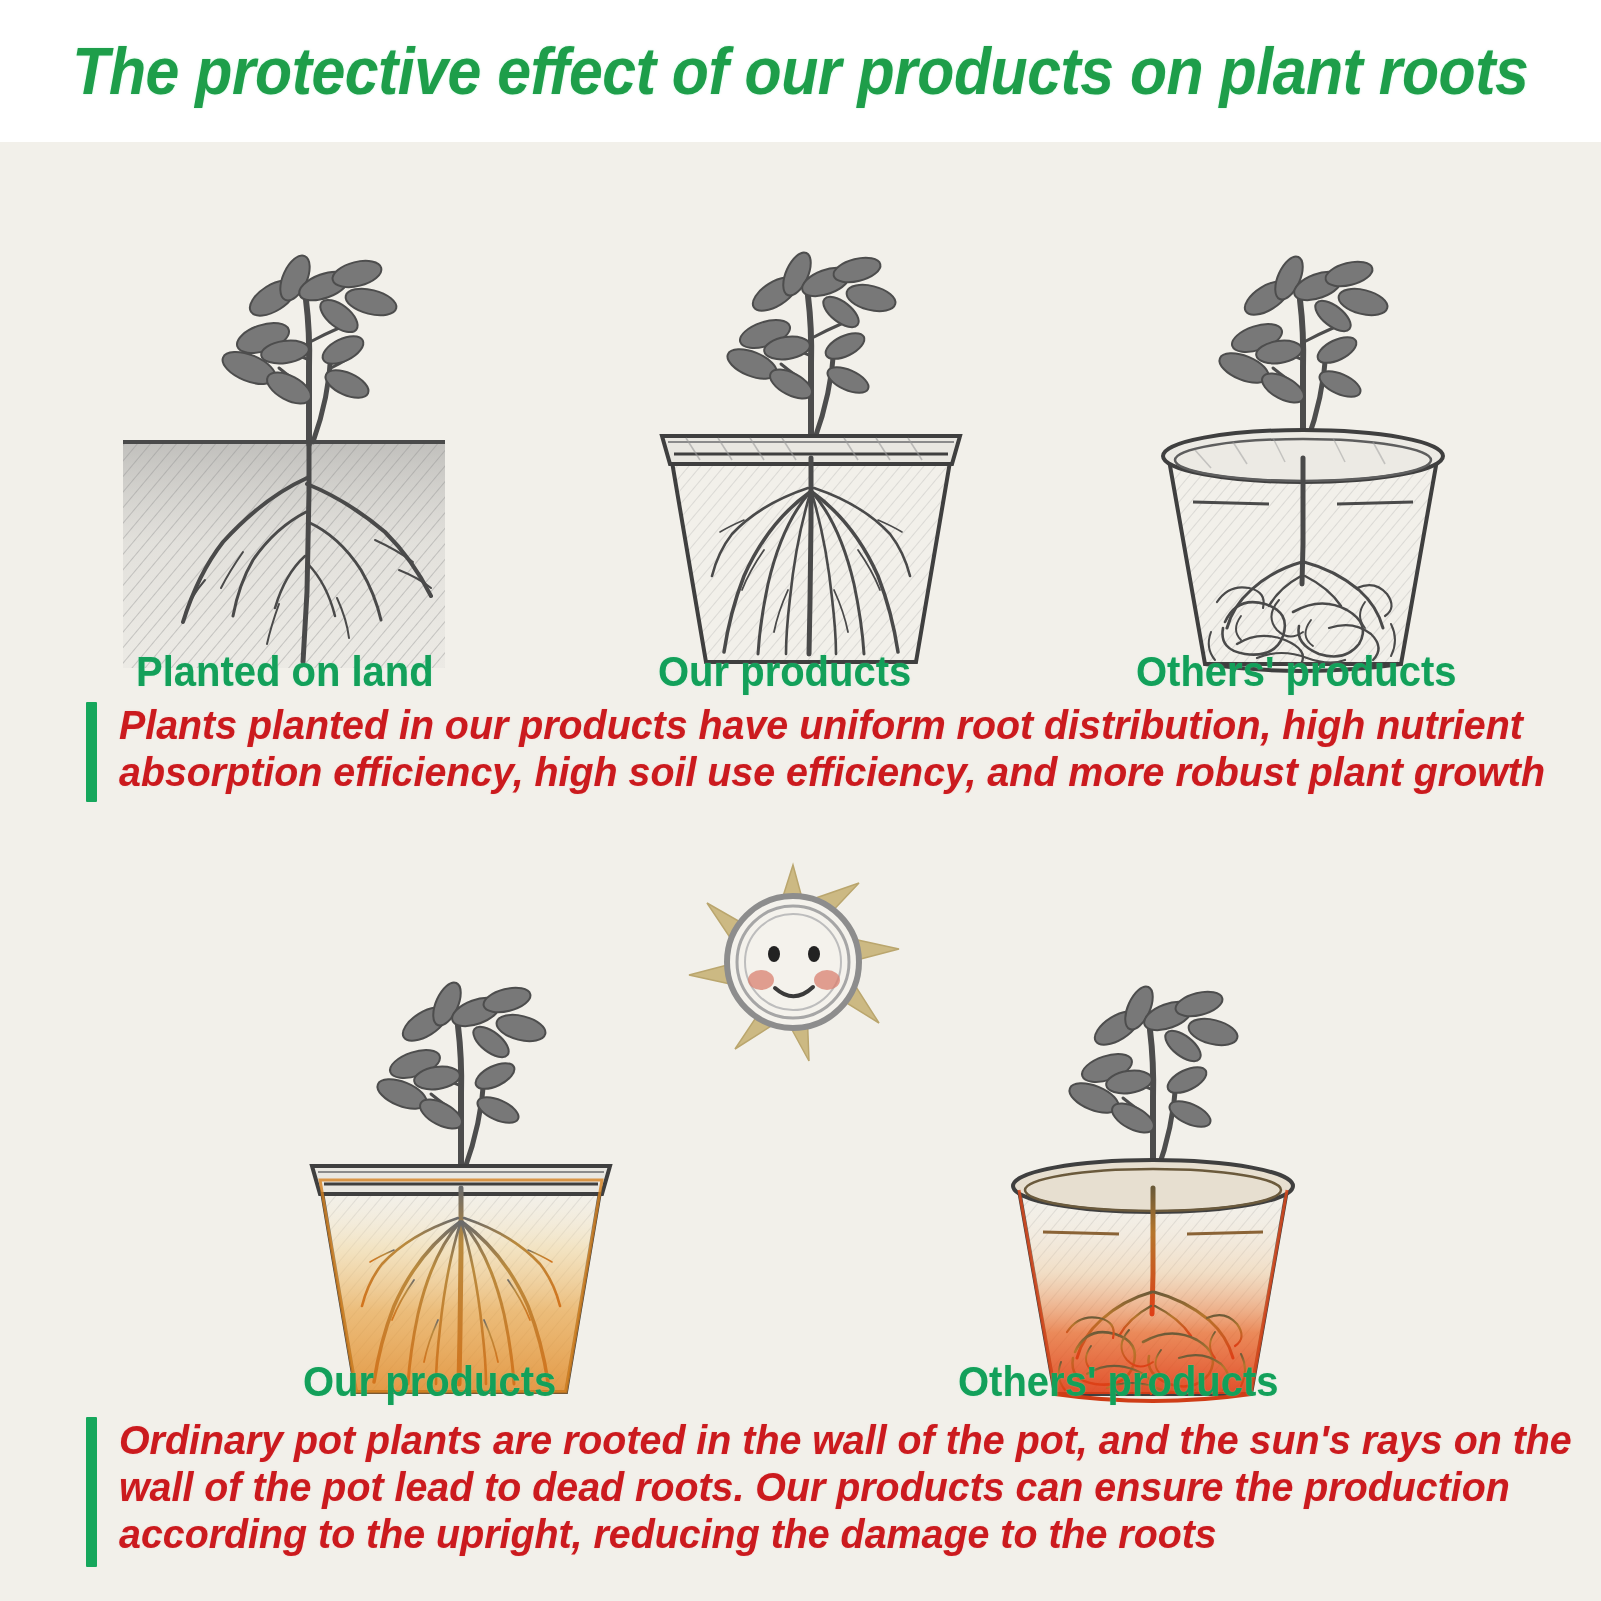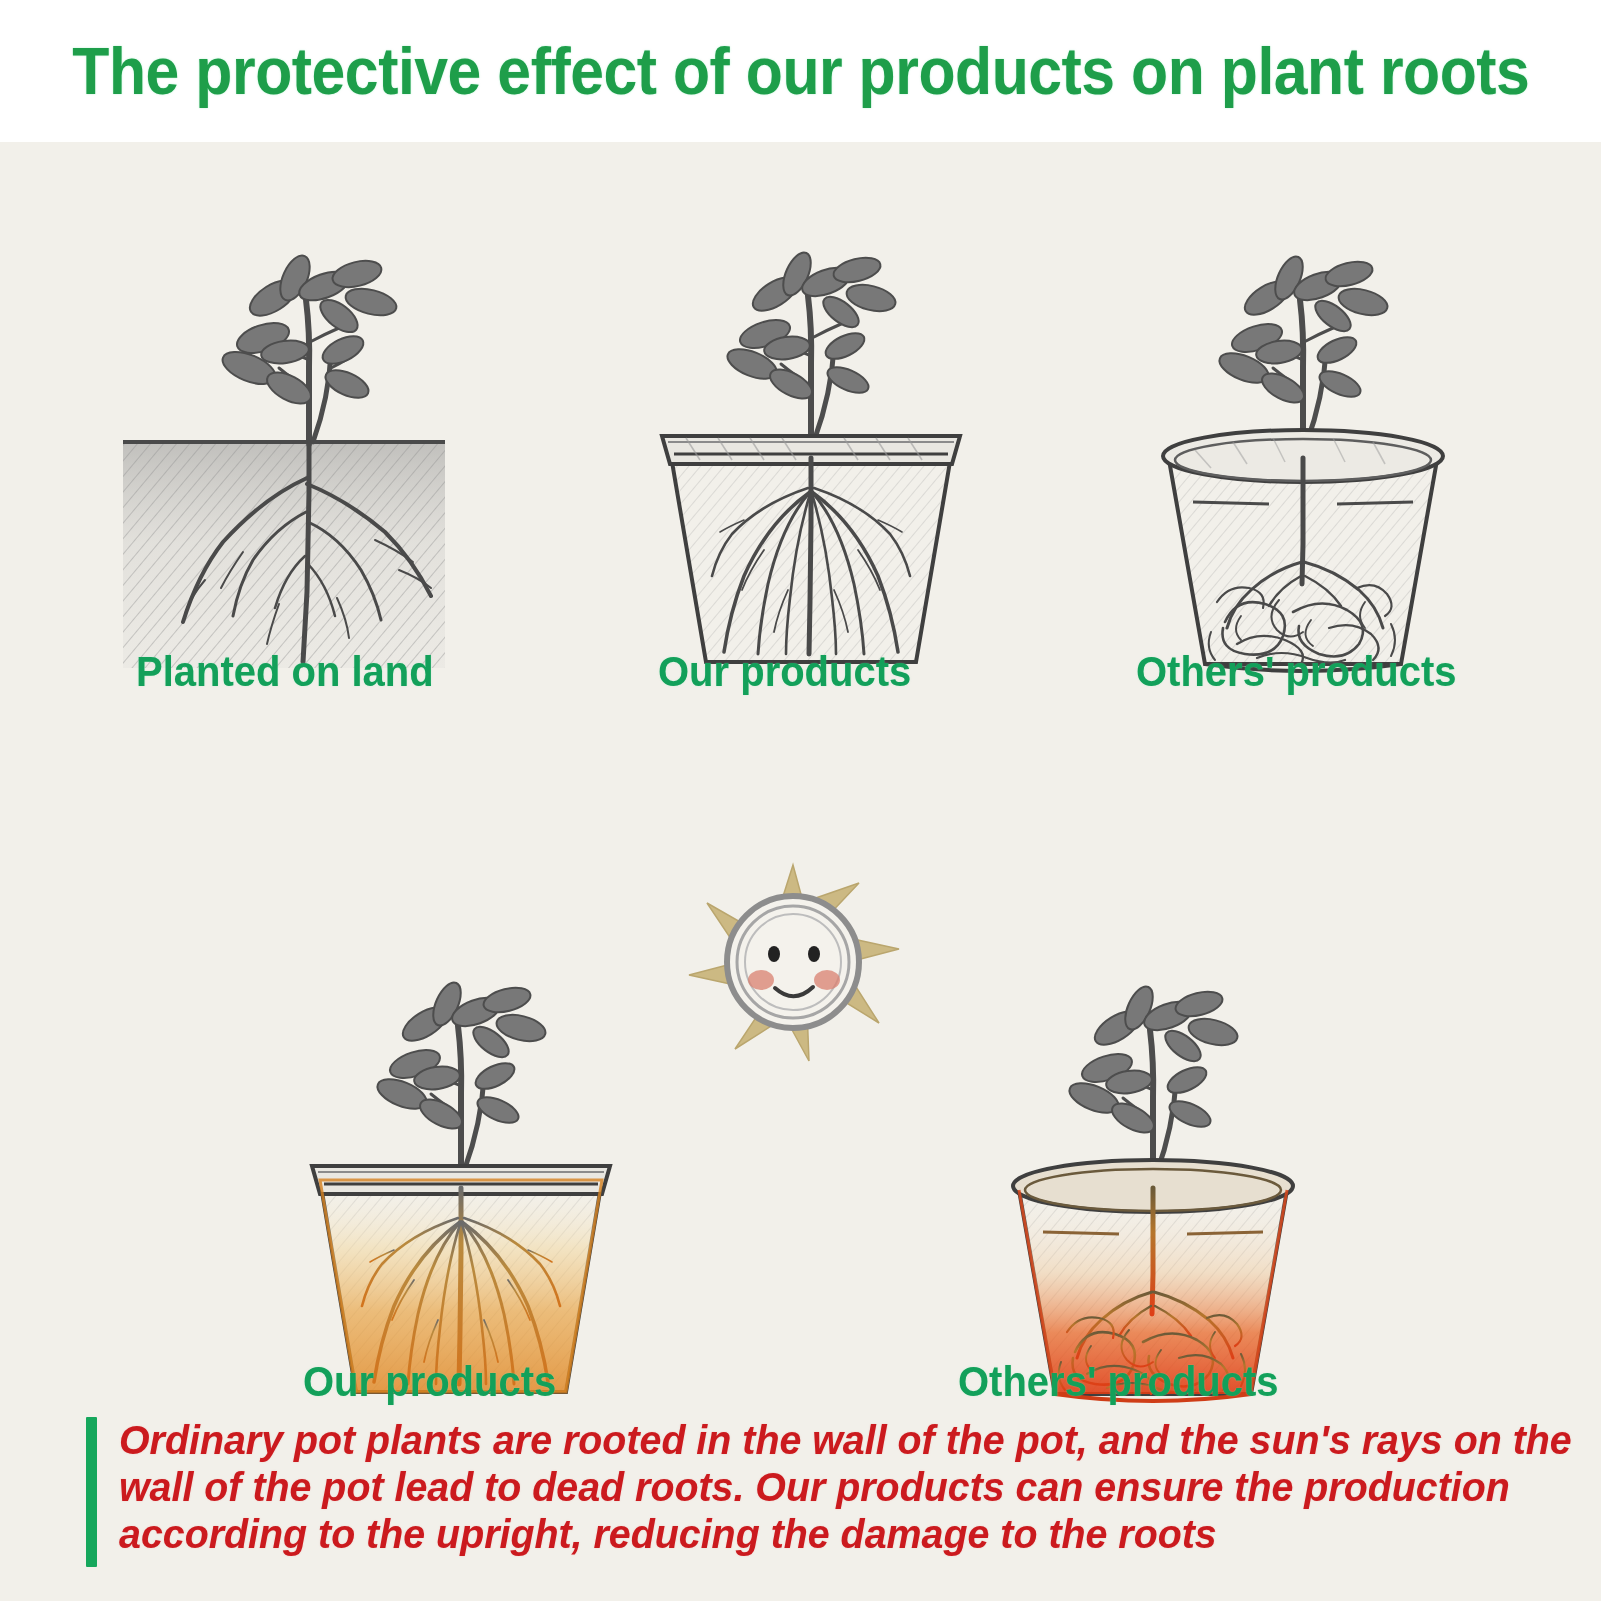--- a/index.html
+++ b/index.html
@@ -19,20 +19,21 @@
   
   .title-band {
     position: absolute;
     left: 0; top: 0;
     width: 1601px;
     height: 142px;
     background: #ffffff;
     display: flex;
     align-items: center;
     justify-content: center;
+    font-style: italic;
   }
   .title-text {
     font-family: "Liberation Sans Narrow", "Liberation Sans", sans-serif;
     font-weight: bold;
     font-size: 66px;
     letter-spacing: -0.5px;
     color: #1e9e4a;
     transform: scaleX(0.92);
     transform-origin: center;
     white-space: nowrap;
@@ -289,20 +290,27 @@
         <path d="M258 432 Q266 448 258 464" stroke-width="2"></path>
         <path d="M146 408 Q132 424 144 438 Q156 450 170 440" stroke-width="2"></path>
         <path d="M178 428 Q166 444 180 454" stroke-width="1.9"></path>
         <path d="M108 424 Q98 438 108 448" stroke-width="1.9"></path>
         <path d="M232 410 Q222 424 232 436" stroke-width="1.9"></path>
       </g>
     </svg>
   </div>
   <div class="cell-label" style="left:1128px; top:505px;">Others' products</div>
 
+  <div class="caption" style="left:78px; top:560px; width:1470px; height:100px;">
+    <div class="caption-bar"></div>
+    <div class="caption-lines">
+      <div class="caption-line">Plants planted in our products have uniform root distribution, high nutrient</div>
+      <div class="caption-line">absorption efficiency, high soil use efficiency, and more robust plant growth</div>
+    </div>
+  </div>
 
   <div class="cell" style="left:665px; top:715px; width:240px; height:210px;">
     <svg width="240" height="210" viewBox="0 0 240 210" aria-hidden="true">
       <g fill="#cbb77e" stroke="#b8a368" stroke-width="1.5" opacity="0.95">
         <polygon points="120,8 132,52 106,52"></polygon>
         <polygon points="186,26 152,62 140,42"></polygon>
         <polygon points="226,92 180,104 180,82"></polygon>
         <polygon points="206,166 164,140 178,122"></polygon>
         <polygon points="136,204 112,160 134,152"></polygon>
         <polygon points="62,192 90,150 106,164"></polygon>

